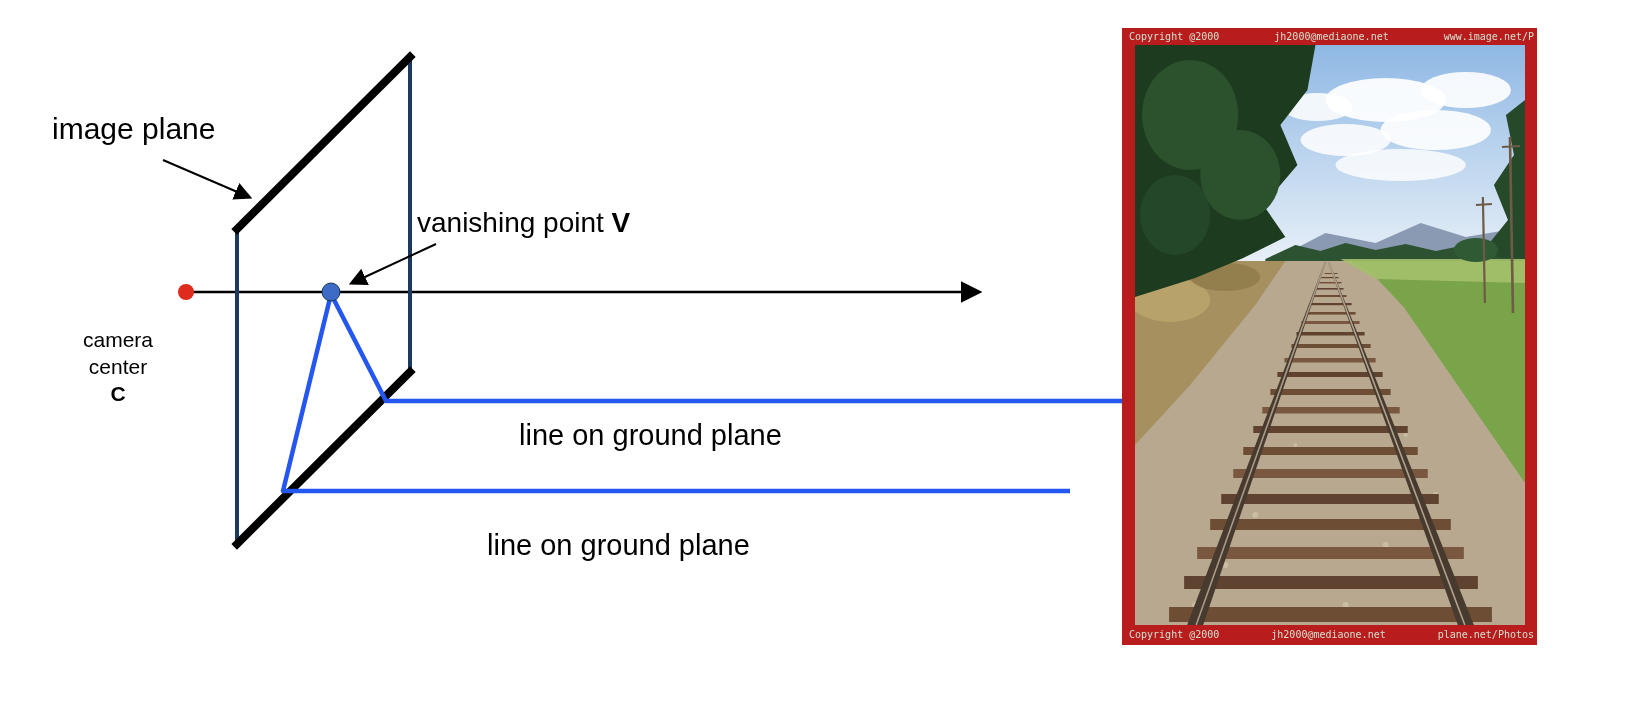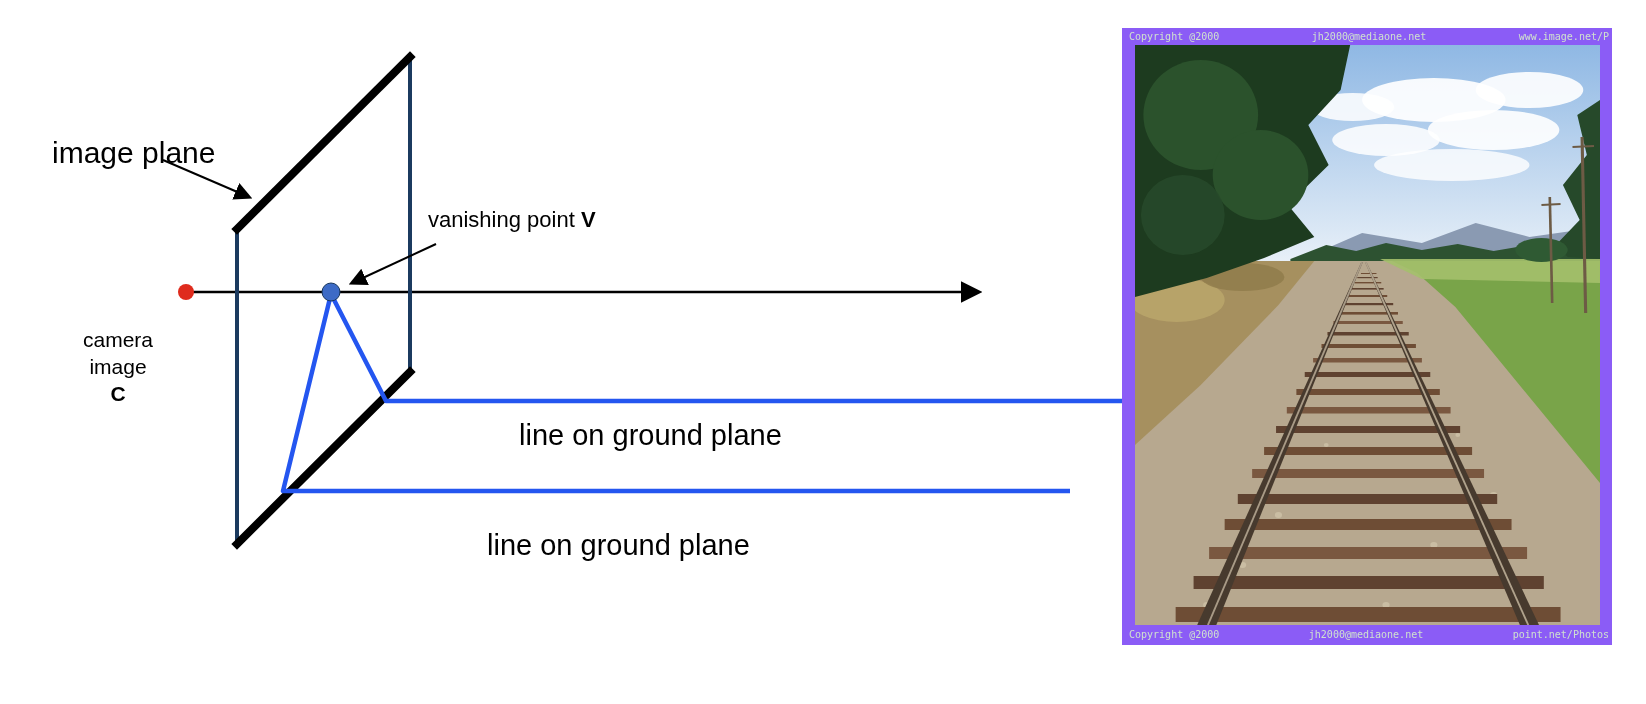--- a/index.html
+++ b/index.html
@@ -2,31 +2,31 @@
 <html><head>
 <meta charset="utf-8">
 <style>
   html,body{margin:0;padding:0;background:#fff;}
   .canvas{
     position:relative;width:1646px;height:704px;background:#ffffff;overflow:hidden;
     font-family:"Liberation Sans",sans-serif;color:#000;
   }
   .diagram-svg{position:absolute;left:0;top:0;}
   .label{position:absolute;white-space:nowrap;}
-  .lbl-image-plane{left:52px;top:112px;font-size:30px;margin-top:24px;}
-  .lbl-vp{left:428px;top:207px;font-size:22px;}
+  .lbl-image-plane{left:52px;top:112px;font-size:30px;}
+  .lbl-vp{left:417px;top:207px;font-size:28px;}
   .lbl-vp b{font-weight:bold;}
   .lbl-camera{left:48px;top:326px;width:140px;text-align:center;font-size:21px;line-height:27px;}
   .lbl-camera .sym{font-weight:bold;}
   .lbl-ground1{left:519px;top:419px;font-size:29px;}
   .lbl-ground2{left:487px;top:529px;font-size:29px;}
 
   .photo{
-    position:absolute;left:1122px;top:28px;width:490px;height:617px;
-    background:#8b5cf6;overflow:hidden;
+    position:absolute;left:1122px;top:28px;width:415px;height:617px;
+    background:#b91c1c;overflow:hidden;
   }
   .scene-wrap{position:absolute;left:13px;right:12px;top:17px;bottom:20px;}
   .scene-wrap svg{width:100%;height:100%;display:block;}
   .copyright{
     position:absolute;left:7px;right:3px;display:flex;justify-content:space-between;
     font-family:"DejaVu Sans Mono",monospace;font-size:10px;line-height:12px;
     color:#cfe0cf;white-space:nowrap;overflow:hidden;
   }
   .copyright.top{top:3px;}
   .copyright.bottom{bottom:4px;}
@@ -62,21 +62,21 @@
     <line x1="163" y1="160" x2="249" y2="197" stroke="#000" stroke-width="2" marker-end="url(#arrow)"></line>
     <line x1="436" y1="244" x2="352" y2="283" stroke="#000" stroke-width="2" marker-end="url(#arrow)"></line>
   </svg>
 
   <div class="label lbl-image-plane">image plane</div>
 
   <div class="label lbl-vp"><span>vanishing point </span><b>V</b></div>
 
   <div class="label lbl-camera">
     <div>camera</div>
-    <div>image</div>
+    <div>center</div>
     <div class="sym">C</div>
   </div>
 
   <div class="label lbl-ground1">line on ground plane</div>
   <div class="label lbl-ground2">line on ground plane</div>
 
   <div class="photo">
 
     <div class="copyright top">
       <span>Copyright @2000</span>
@@ -181,17 +181,17 @@
           <polygon points="322,580 338,580 193.6,217 192.4,217" fill="#473a2e"></polygon>
           <line x1="61" y1="580" x2="190" y2="217" stroke="#a89a86" stroke-width="1.6"></line>
           <line x1="329" y1="580" x2="193" y2="217" stroke="#b0a28c" stroke-width="1.6"></line>
         </g>
       </svg>
     </div>
 
     <div class="copyright bottom">
       <span>Copyright @2000</span>
       <span>jh2000@mediaone.net</span>
-      <span>point.net/Photos</span>
+      <span>plane.net/Photos</span>
     </div>
 
   </div>
 </div>
 
 </body></html>

